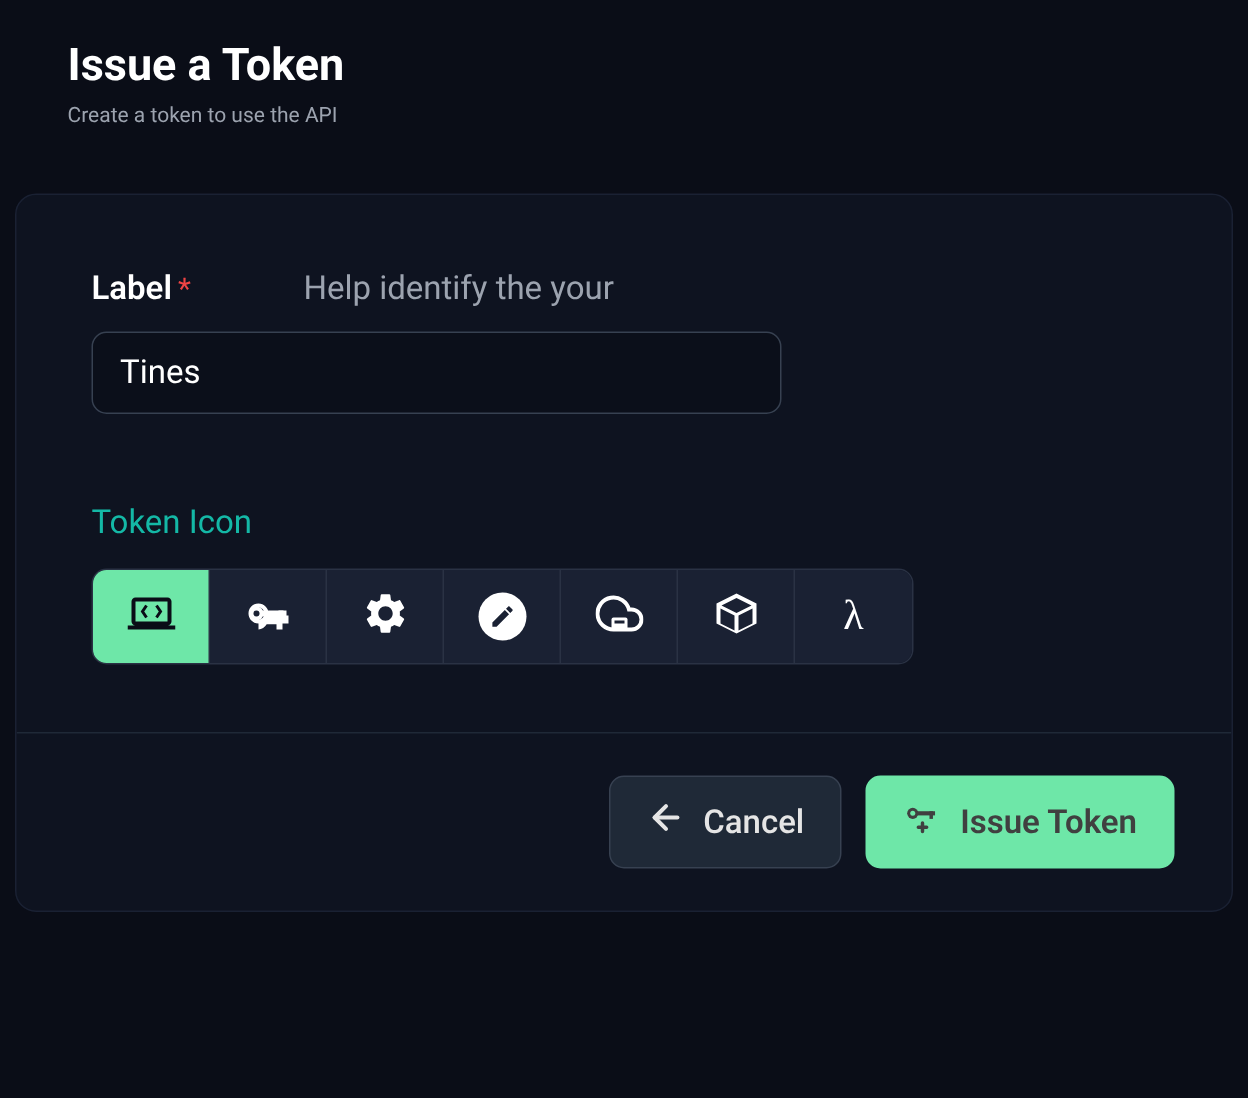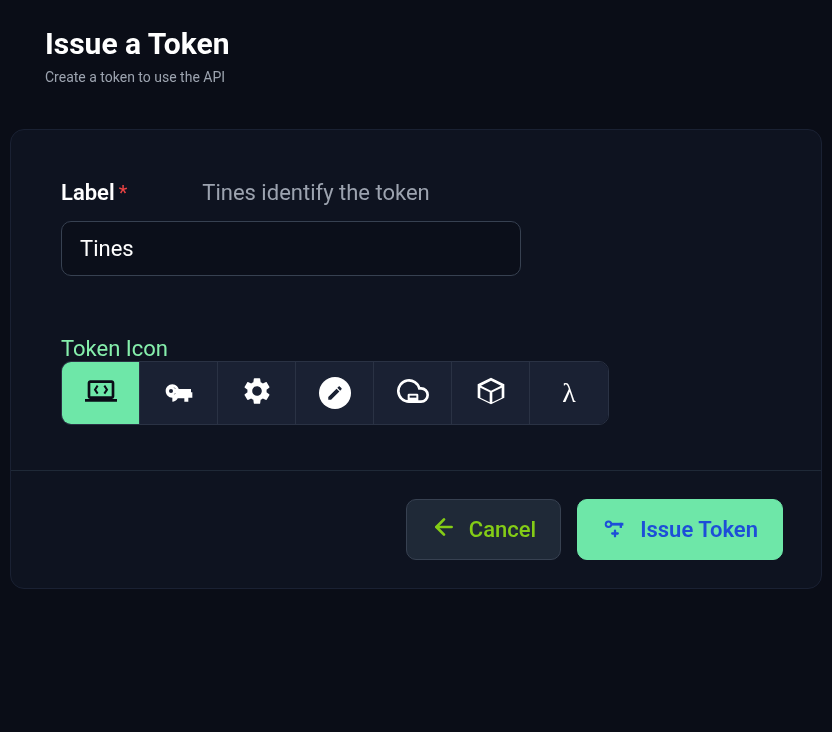--- a/index.html
+++ b/index.html
@@ -65,22 +65,23 @@
       padding: 14px 18px;
       font-size: 22px;
       background: #0b0f1a;
       border: 1px solid #374151;
       border-radius: 10px;
       color: #ffffff;
       font-family: inherit;
     }
     .section-label {
       font-size: 22px;
-      color: #86efac;
+      color: #14b8a6;
       margin-top: 60px;
+      margin-bottom: 18px;
       font-weight: 400;
     }
     .icon-grid {
       display: flex;
       border: 1px solid #2a3244;
       border-radius: 10px;
       overflow: hidden;
       width: fit-content;
     }
     .icon-option {
@@ -127,26 +128,26 @@
       padding: 14px 24px;
       font-size: 22px;
       font-weight: 500;
       border-radius: 10px;
       cursor: pointer;
       border: 1px solid transparent;
       font-family: inherit;
     }
     .btn-cancel {
       background: #1f2937;
-      color: #84cc16;
+      color: #e5e5e5;
       border: 1px solid #374151;
     }
     .btn-primary {
       background: #6ee7a8;
-      color: #1d4ed8;
+      color: #404040;
       border: 1px solid #6ee7a8;
       font-weight: 600;
       align-items: center;
     }
     .btn svg {
       width: 26px;
       height: 26px;
     }
     .pen-circle {
       width: 32px;
@@ -175,21 +176,21 @@
   <p class="page-subtitle">Create a token to use the API</p>
 </div>
 
 <div class="card">
   <div class="card-body">
     
     <div class="field-row">
       <div>
         <span class="field-label">Label</span><span class="required">*</span>
       </div>
-      <span class="field-help">Tines identify the token</span>
+      <span class="field-help">Help identify the your</span>
     </div>
     
     <input type="text" class="text-input" value="Tines" style="">
     
     <div class="section-label">Token Icon</div>
     
     <div class="icon-grid">
       <div class="icon-option selected">
         <span>
           <svg viewBox="0 0 24 24" fill="currentColor">

